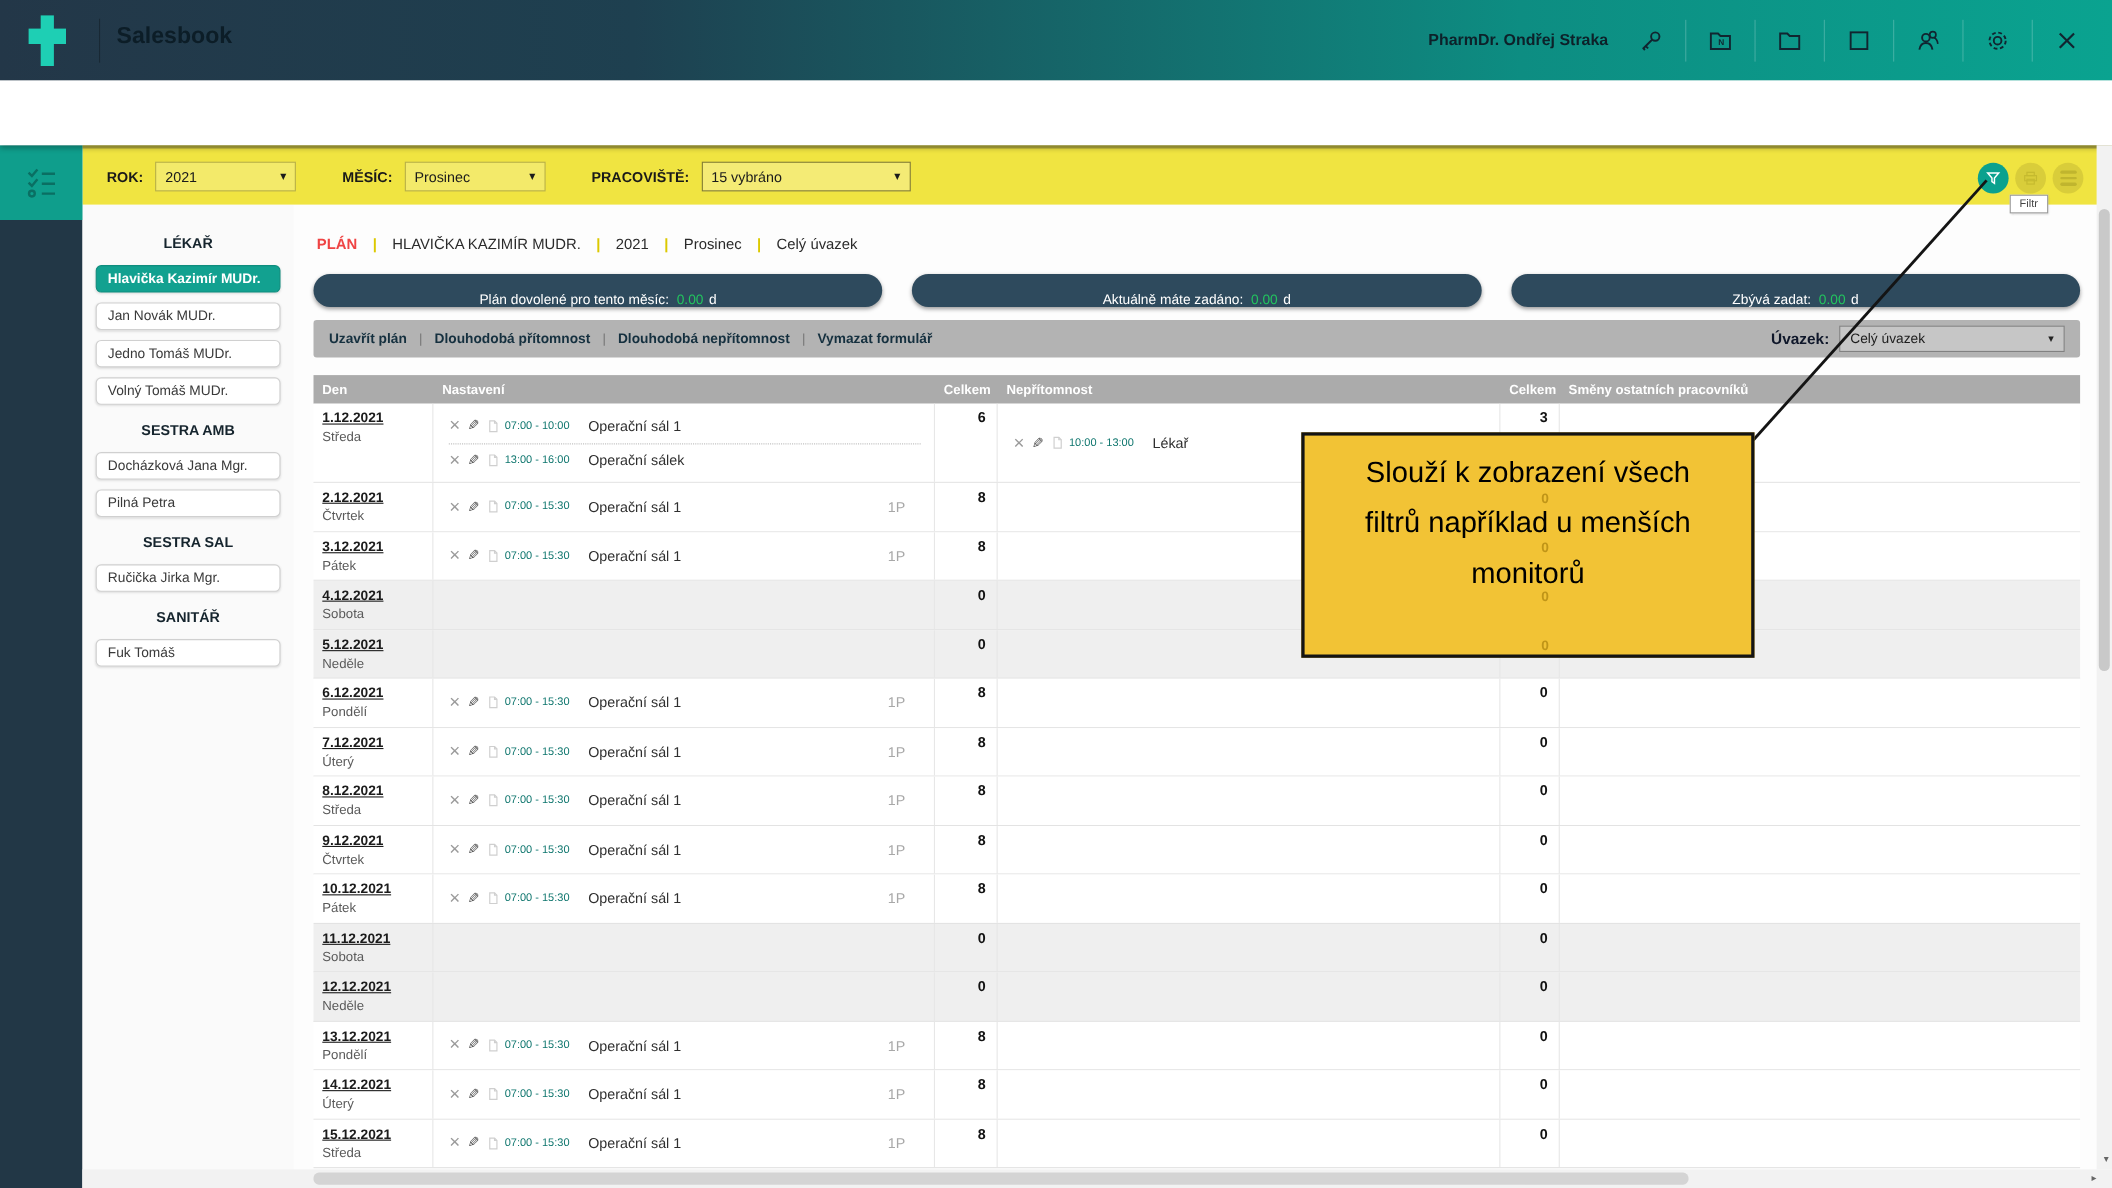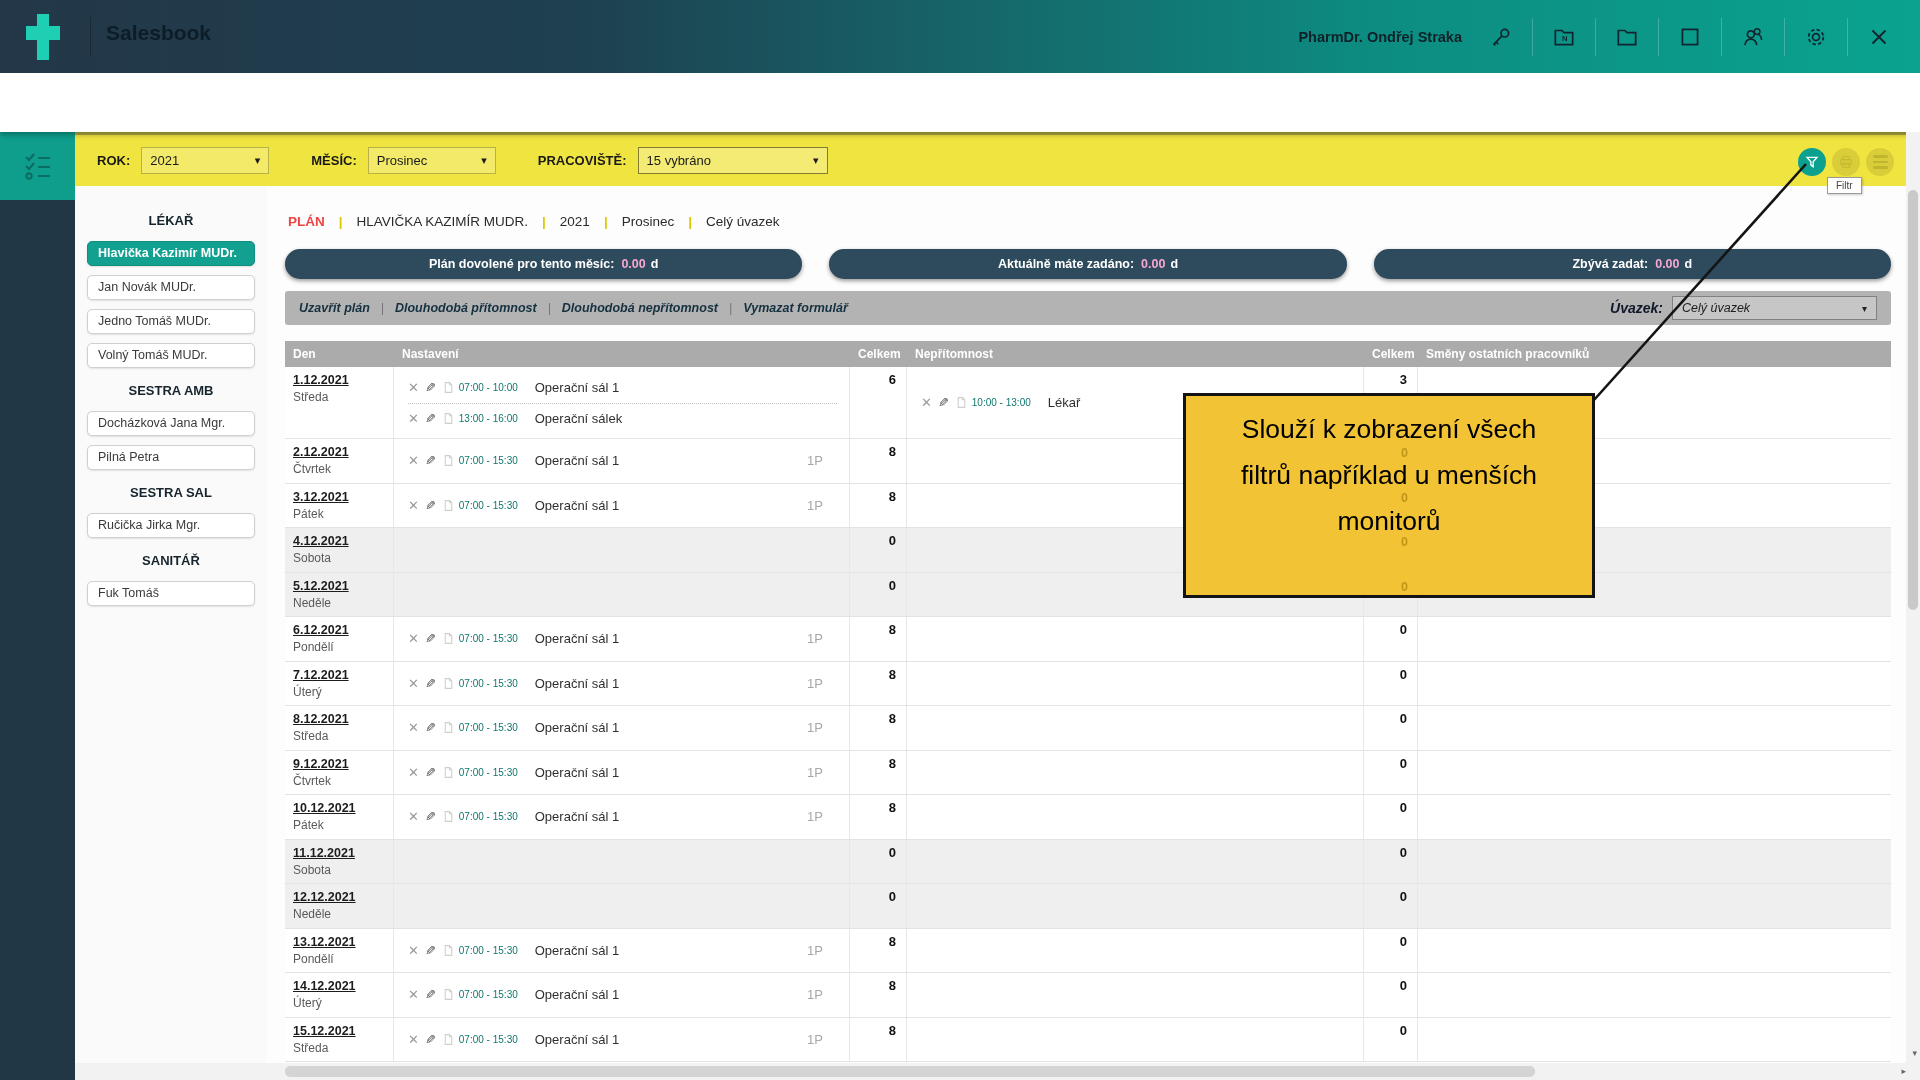--- a/index.html
+++ b/index.html
@@ -69,24 +69,24 @@
     white-space:nowrap;overflow:hidden;}
   .staff-pill.selected{background:#12a190;border-color:#0f8d7e;color:#fff;font-weight:600;}
 
   
   .breadcrumb{position:absolute;left:288px;top:214px;display:flex;align-items:center;font-size:13.5px;color:#2b2b2b;}
   .breadcrumb .bc{white-space:nowrap;}
   .breadcrumb .bc.first{font-weight:bold;color:#ef4444;}
   .breadcrumb .bsep{color:#dcc900;font-weight:bold;margin:0 14px;}
   .pills{position:absolute;left:285px;top:249px;width:1606px;display:flex;gap:27px;}
   .pill{flex:1;height:30px;background:#2e4a5d;border-radius:15px;box-shadow:0 2px 4px rgba(0,0,0,.4);
-    display:flex;align-items:center;justify-content:center;font-size:12.5px;color:#fff;font-weight:bold;}
-  .pill .pv{color:#f9a8d4;margin:0 5px 0 7px;}
+    display:flex;align-items:flex-end;justify-content:center;font-size:12.5px;color:#fff;font-weight:normal;}
+  .pill .pv{color:#22c55e;margin:0 5px 0 7px;}
   .toolbar{position:absolute;left:285px;top:291px;width:1606px;height:34px;background:#b3b3b3;border-radius:3px;
-    display:flex;align-items:center;padding:0 14px;font-style:italic;}
+    display:flex;align-items:center;padding:0 14px;}
   .tb-actions{display:flex;align-items:center;}
   .tb-link{font-size:12.5px;font-weight:bold;color:#15303f;cursor:pointer;white-space:nowrap;}
   .tb-sep{color:#757575;margin:0 11px;font-size:12px;}
   .tb-right{margin-left:auto;display:flex;align-items:center;}
   .tb-right label{font-size:14px;font-weight:bold;color:#0f172a;margin-right:9px;}
   .uvselect{width:205px;height:24px;background:#c6c6c6;border:1px solid #818181;display:flex;align-items:center;
     justify-content:space-between;padding:0 9px;font-size:12.5px;color:#1d1d1d;cursor:pointer;}
   .uvselect .chev{font-size:10px;color:#222;}
 
   

